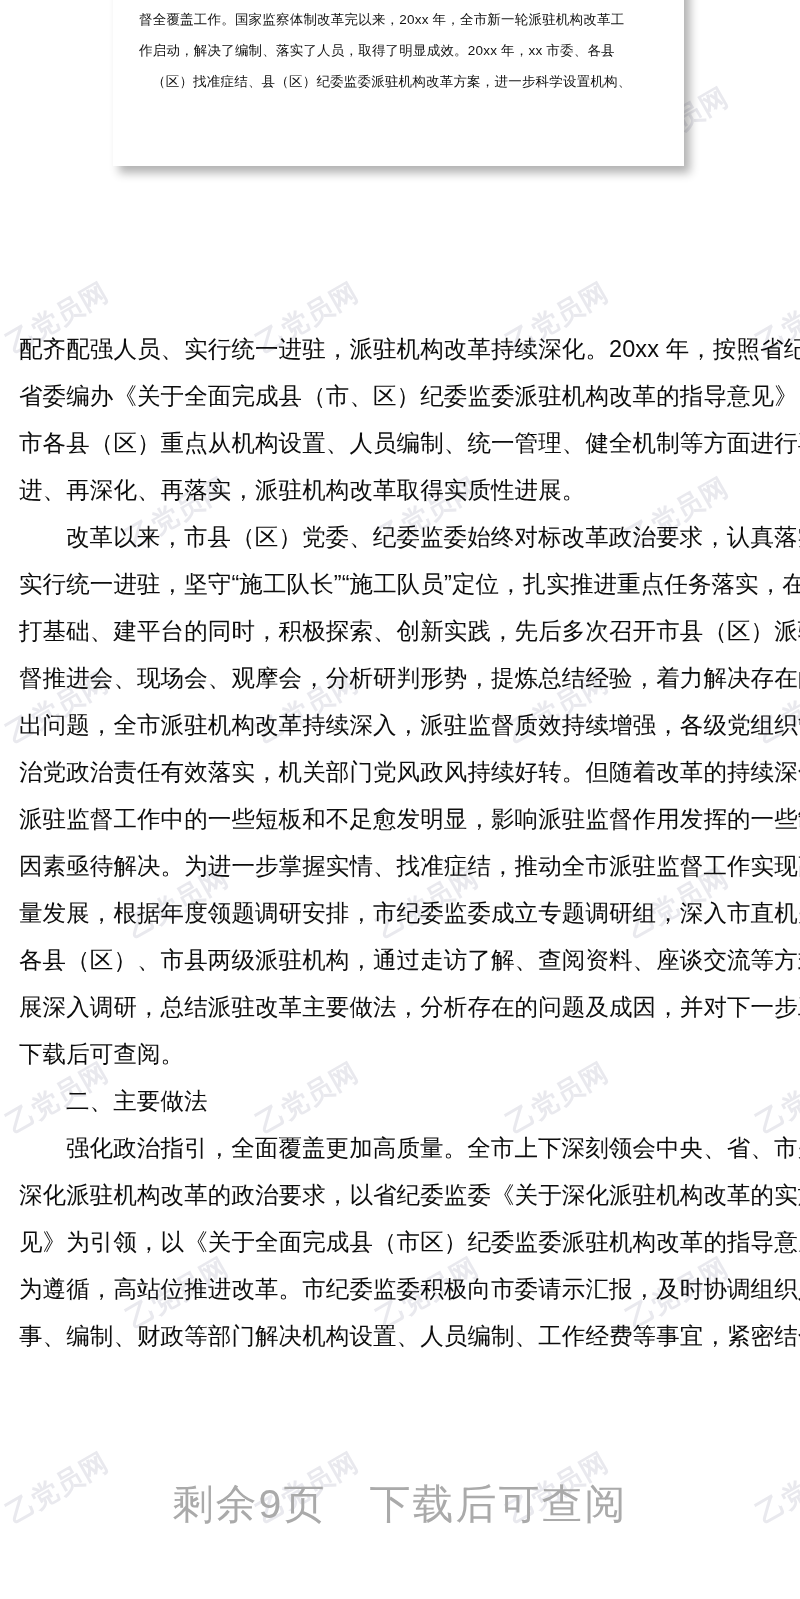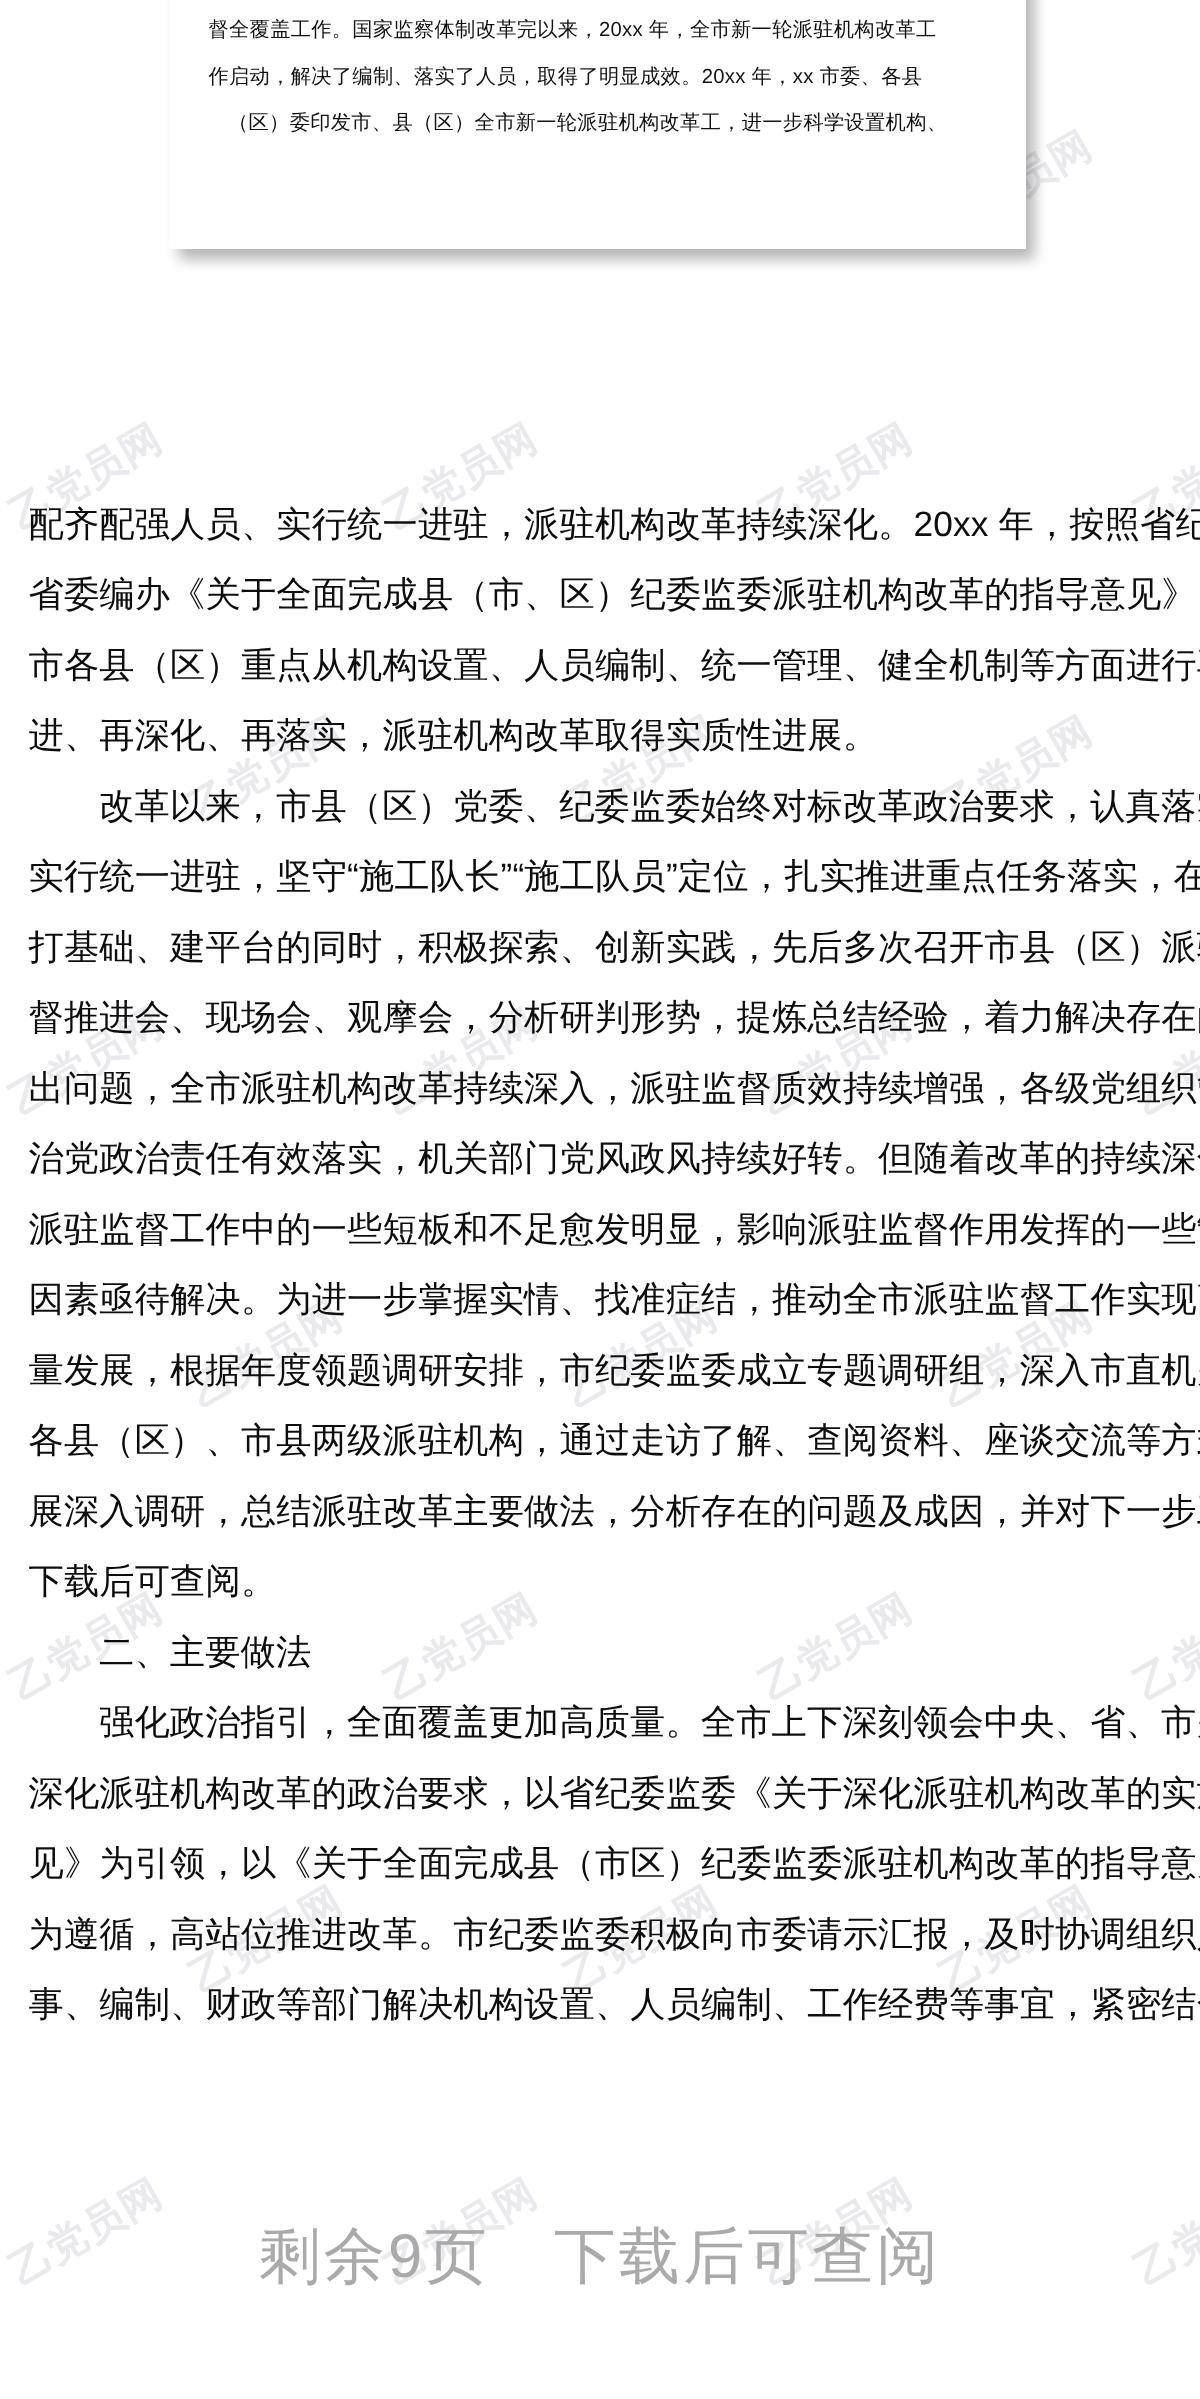--- a/index.html
+++ b/index.html
@@ -135,21 +135,21 @@
     <div class="wm" style="color: rgb(233, 233, 238); transform: rotate(-30deg); left: 620px; top: 1305px;">乙党员网</div>
     <div class="wm" style="color: rgb(233, 233, 238); transform: rotate(-30deg); left: 0px; top: 1500px;">乙党员网</div>
     <div class="wm" style="color: rgb(233, 233, 238); transform: rotate(-30deg); left: 250px; top: 1500px;">乙党员网</div>
     <div class="wm" style="color: rgb(233, 233, 238); transform: rotate(-30deg); left: 500px; top: 1500px;">乙党员网</div>
     <div class="wm" style="color: rgb(233, 233, 238); transform: rotate(-30deg); left: 750px; top: 1500px;">乙党员网</div>
   </div>
 
 <div id="prev-page-card">
   <div class="cardline">督全覆盖工作。国家监察体制改革完以来，20xx 年，全市新一轮派驻机构改革工</div>
   <div class="cardline">作启动，解决了编制、落实了人员，取得了明显成效。20xx 年，xx 市委、各县</div>
-  <div class="cardline indent">（区）委印发市、县（区）全市新一轮派驻机构改革工，进一步科学设置机构、</div>
+  <div class="cardline indent">（区）找准症结、县（区）纪委监委派驻机构改革方案，进一步科学设置机构、</div>
 </div>
 
 <div id="document-body">
   <div class="spacer-top"></div>
 
   <div class="para">
     <div class="line">配齐配强人员、实行统一进驻，派驻机构改革持续深化。20xx 年，按照省纪委、</div>
     <div class="line">省委编办《关于全面完成县（市、区）纪委监委派驻机构改革的指导意见》，全</div>
     <div class="line">市各县（区）重点从机构设置、人员编制、统一管理、健全机制等方面进行再推</div>
     <div class="line">进、再深化、再落实，派驻机构改革取得实质性进展。</div>

